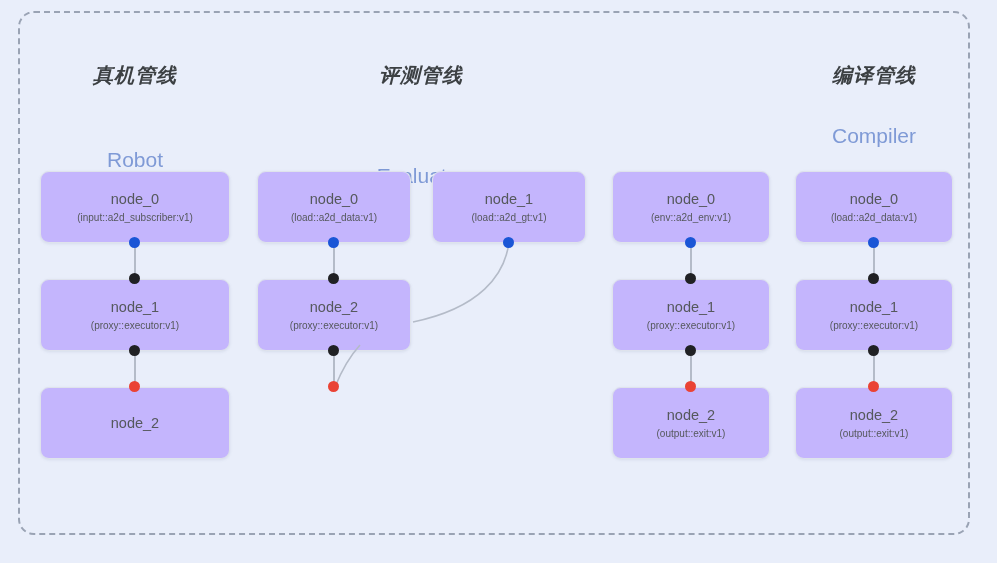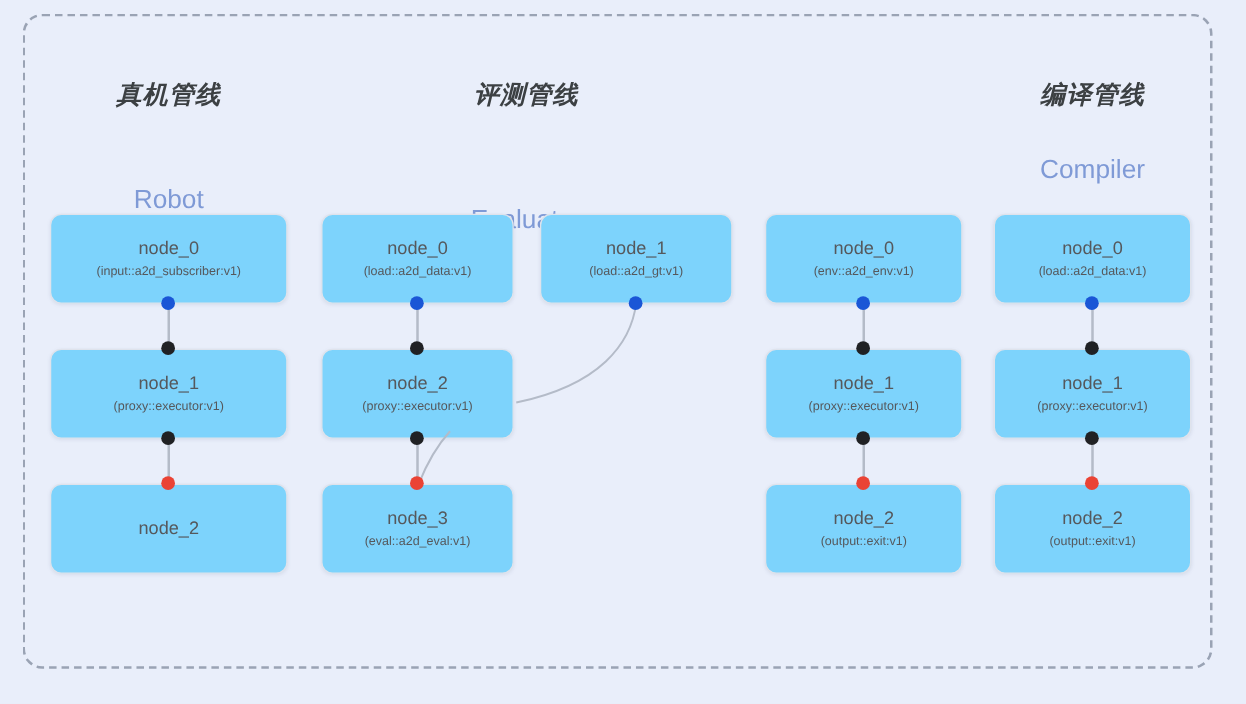--- a/index.html
+++ b/index.html
@@ -49,21 +49,21 @@
     text-align: center;
     font-size: 21px;
     color: #7f9ad6;
     white-space: nowrap;
     font-weight: normal;
   }
   
   .node {
     position: absolute;
     box-sizing: border-box;
-    background: #7dd3fc;
+    background: #c4b5fd;
     border: 1px solid #dfe3ec;
     border-radius: 9px;
     box-shadow: 0 1px 3px rgba(90,105,140,0.13);
     display: flex;
     flex-direction: column;
     align-items: center;
     justify-content: center;
   }
   .node .nid {
     font-size: 14.5px;
@@ -166,24 +166,20 @@
   </div>
   <div class="dot blue" style="left:503px; top:237px;"></div>
 
   <div class="node" style="left:257px; top:279px; width:154px; height:72px;">
     <div class="nid">node_2</div>
     <div class="nspec">(proxy::executor:v1)</div>
   </div>
   <div class="dot black" style="left:328px; top:273px;"></div>
   <div class="dot black" style="left:328px; top:345px;"></div>
 
-  <div class="node" style="left:257px; top:387px; width:154px; height:72px;">
-    <div class="nid">node_3</div>
-    <div class="nspec">(eval::a2d_eval:v1)</div>
-  </div>
   <div class="dot red" style="left:328px; top:381px;"></div>
 
   <div class="node" style="left:612px; top:171px; width:158px; height:72px;">
     <div class="nid">node_0</div>
     <div class="nspec">(env::a2d_env:v1)</div>
   </div>
   <div class="dot blue" style="left:685px; top:237px;"></div>
 
   <div class="node" style="left:612px; top:279px; width:158px; height:72px;">
     <div class="nid">node_1</div>

